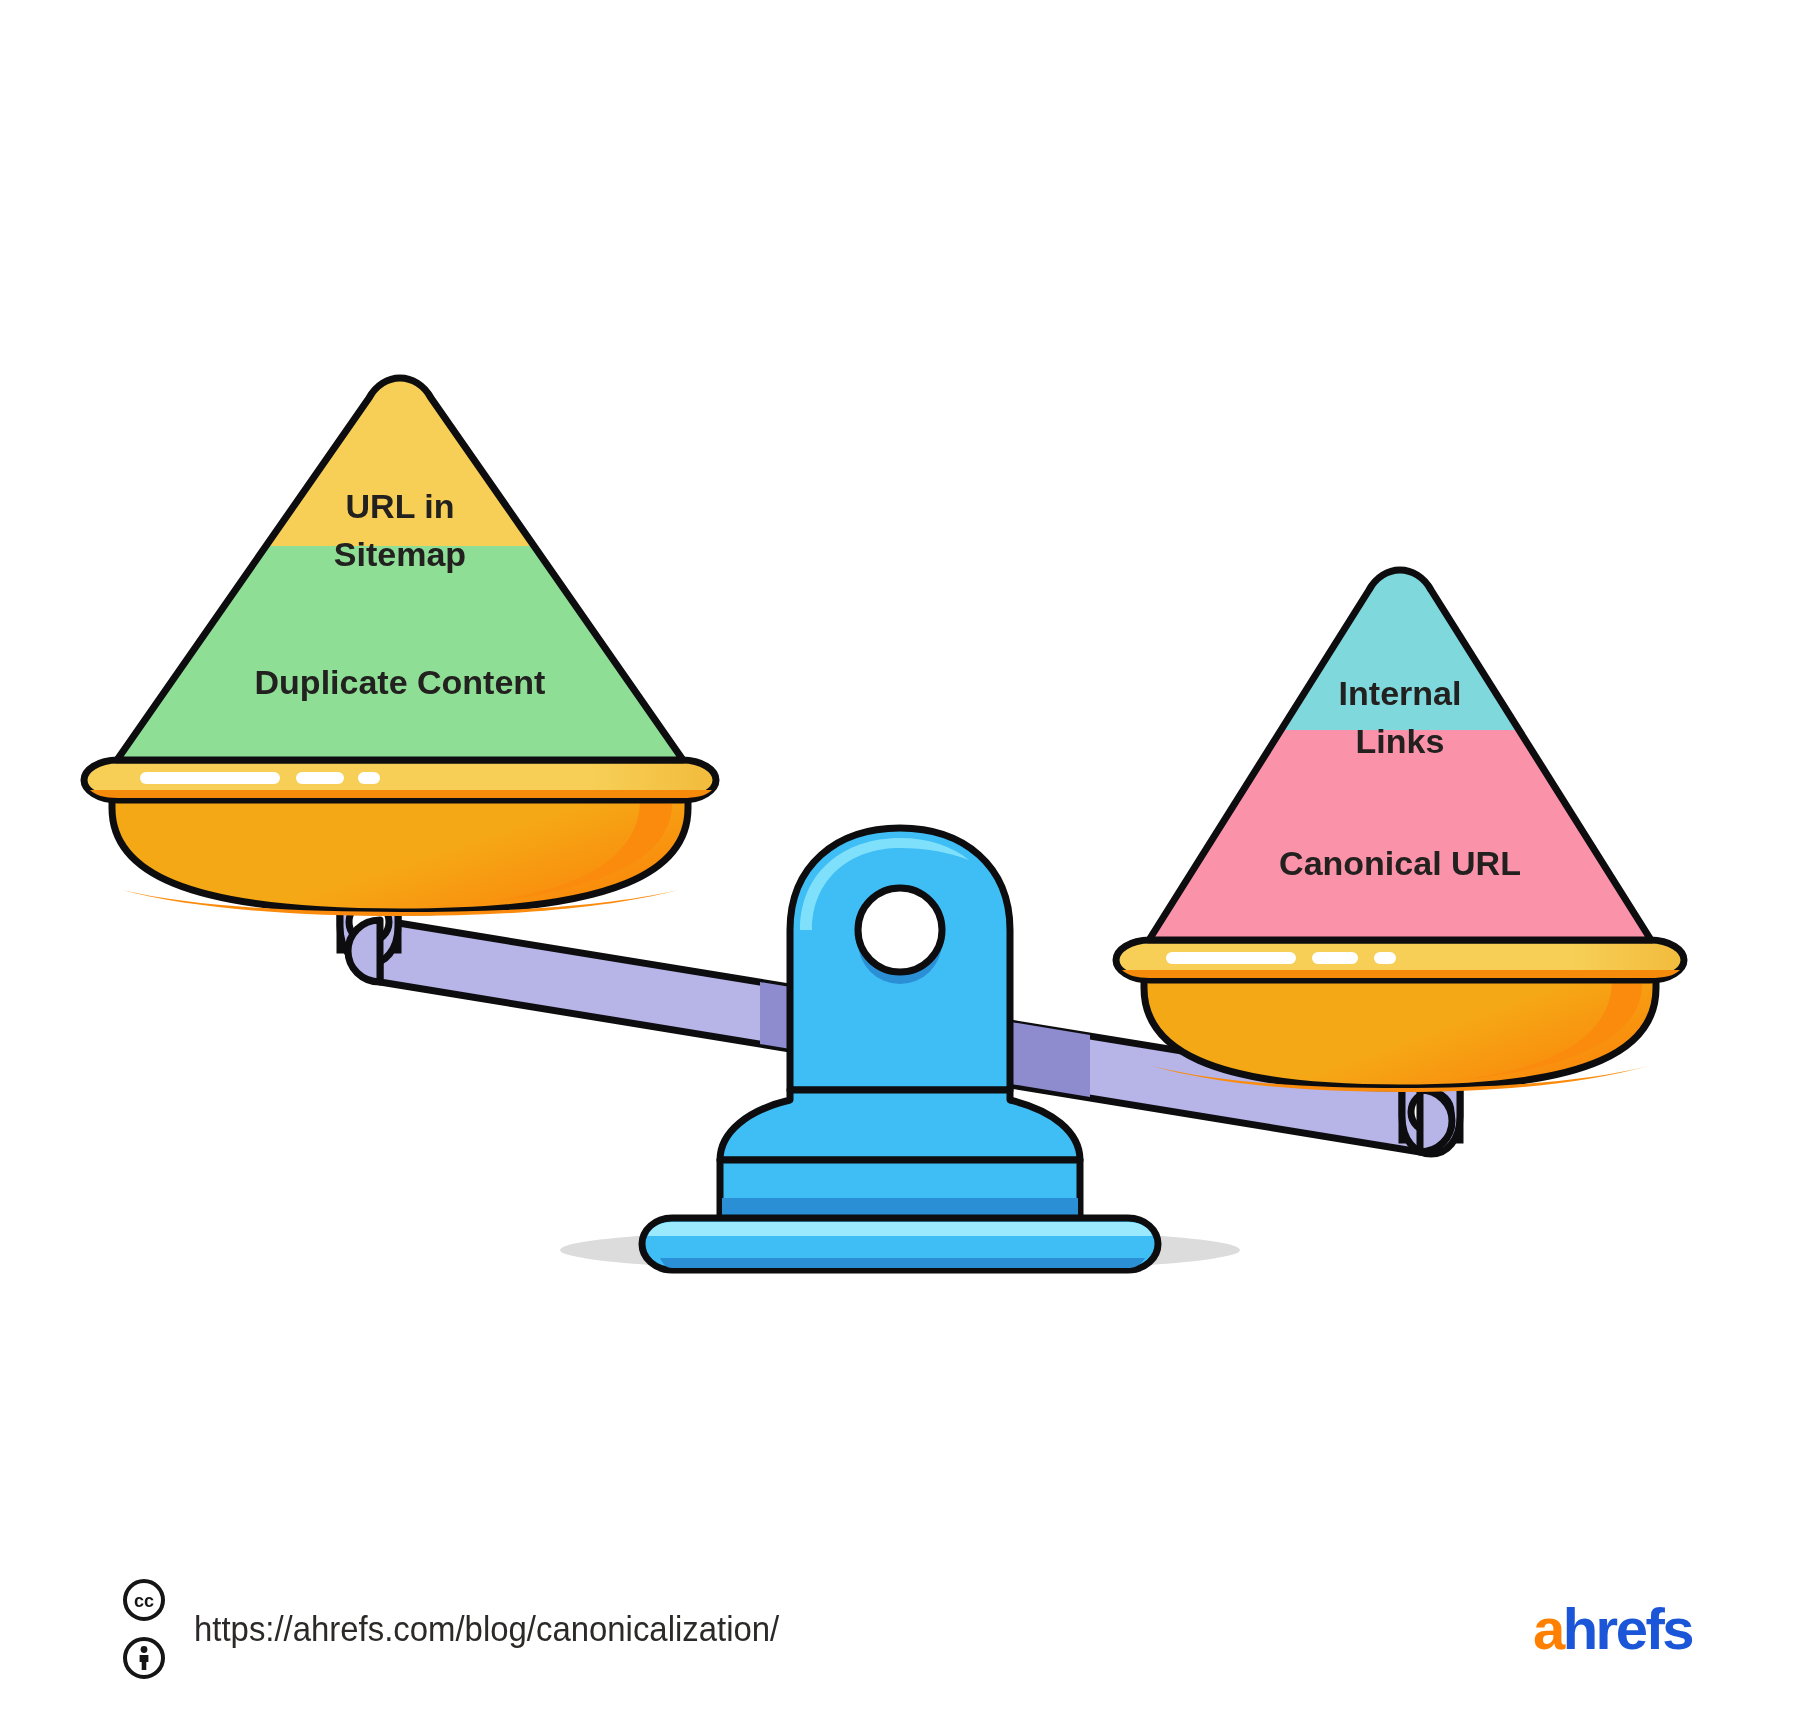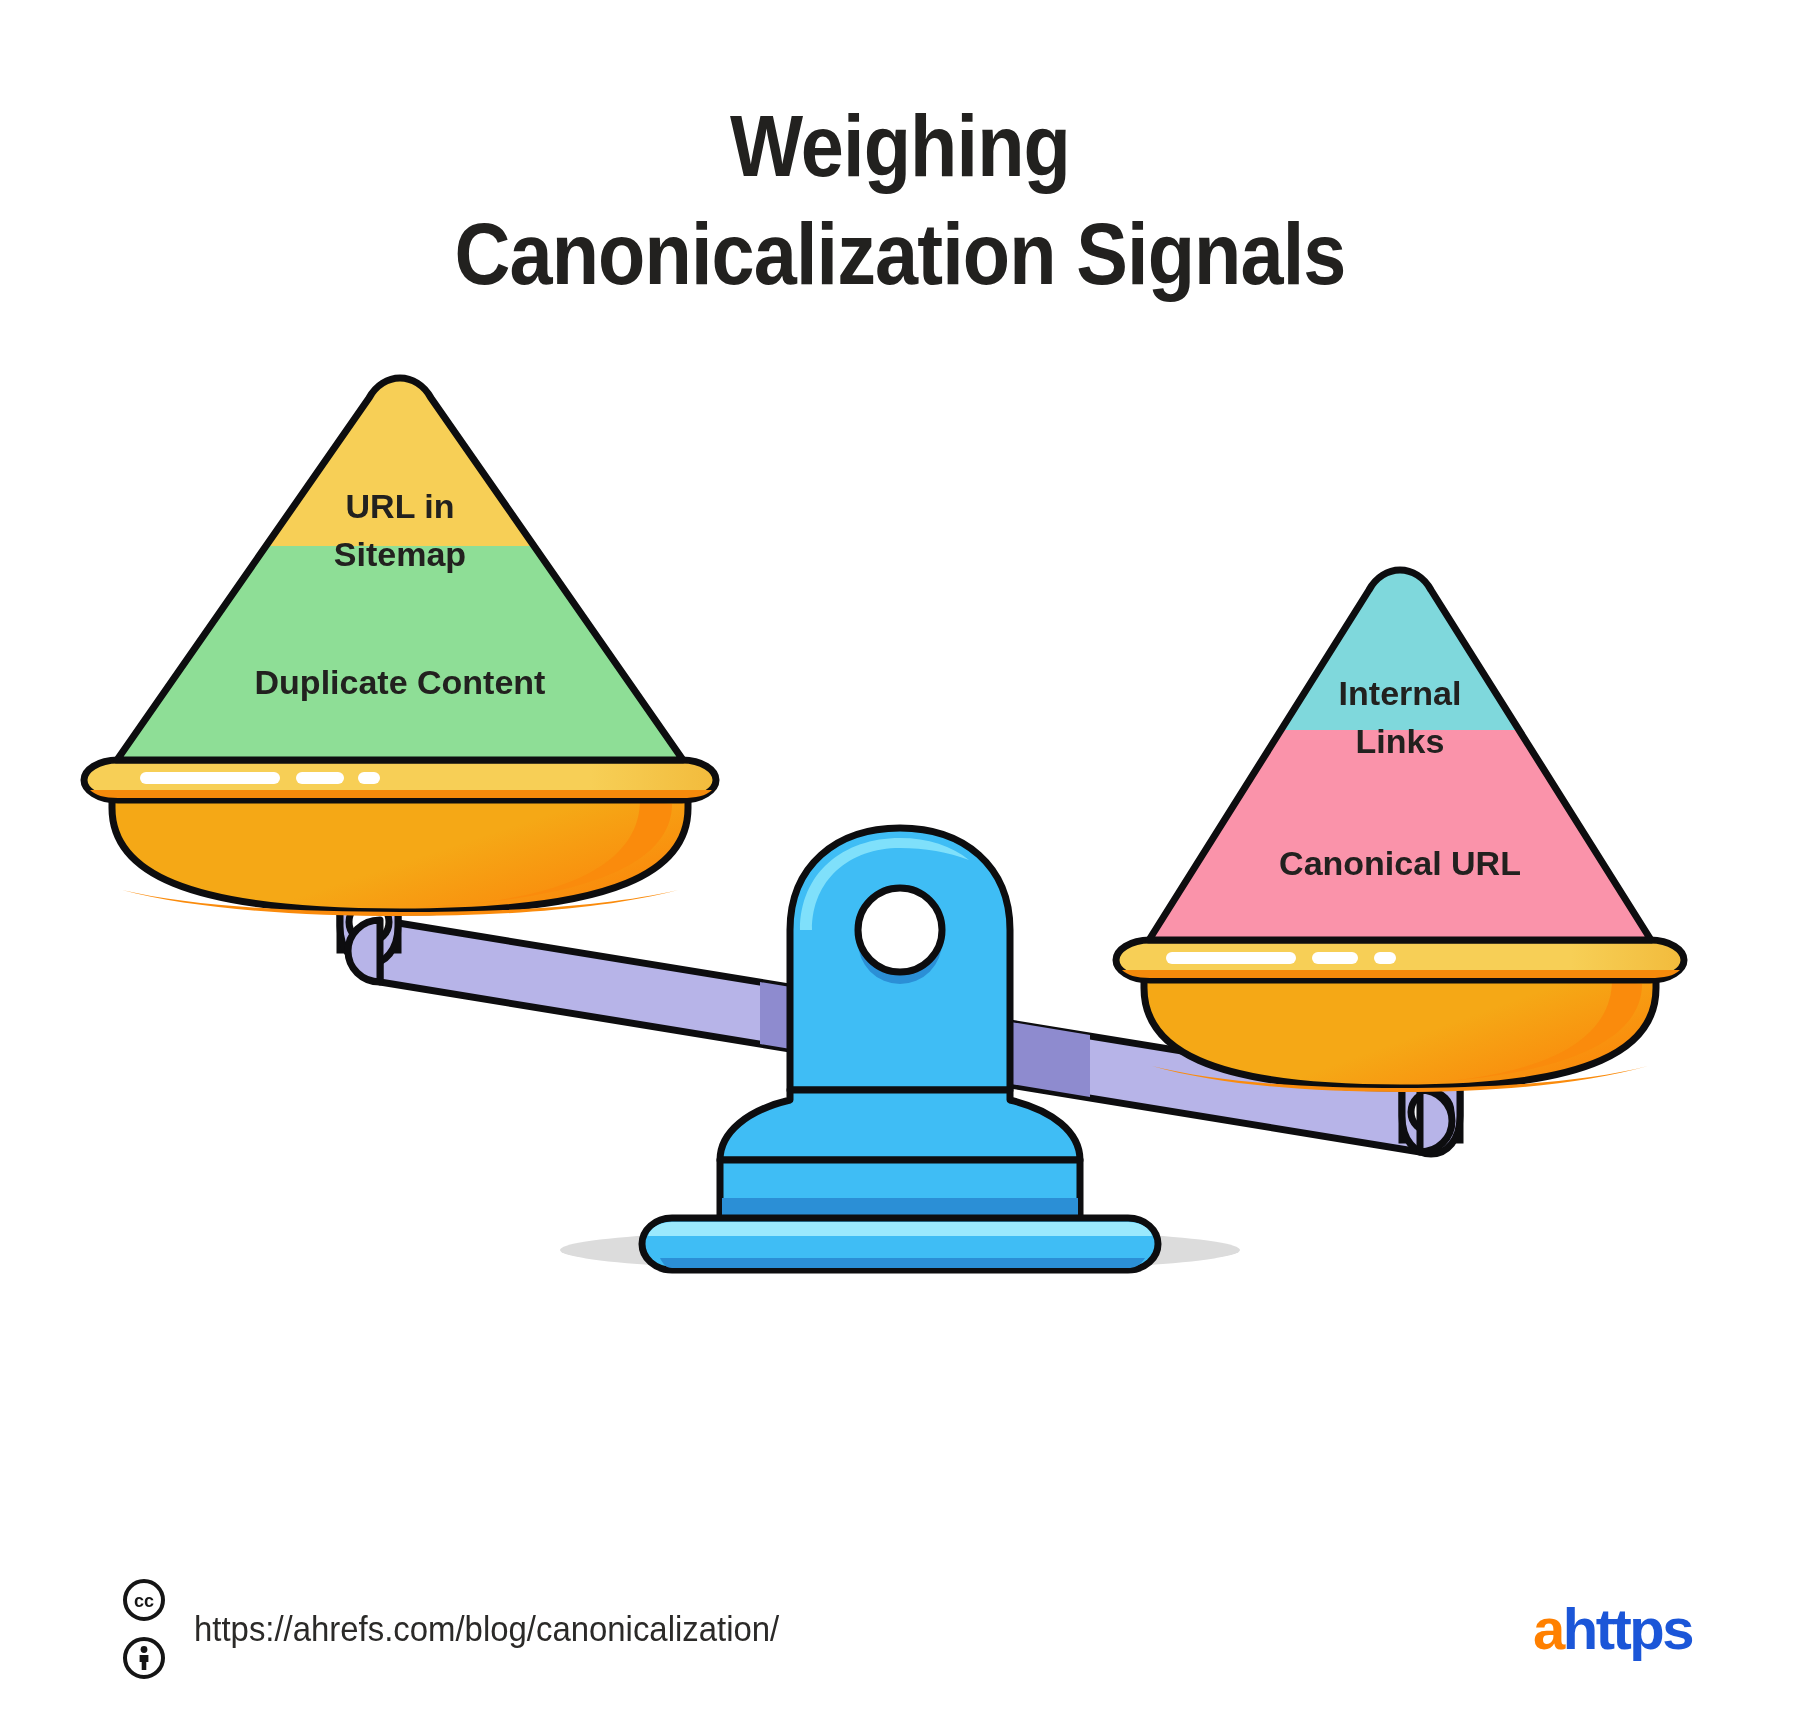--- a/index.html
+++ b/index.html
@@ -88,24 +88,20 @@
     white-space: nowrap;
   }
   #brand-logo .brand-a { color: #ff8000; }
   #brand-logo .brand-rest { color: #1b56d8; }
 </style>
 </head>
 <body>
 
 <div id="page">
 
-  <div id="title-block">
-    <div class="title-line">Weighing</div>
-    <div class="title-line">Canonicalization Signals</div>
-  </div>
 
   <div id="illustration">
     <svg width="1800" height="1060" viewBox="0 0 1800 1060" xmlns="http://www.w3.org/2000/svg">
       <defs>
 
         <clipPath id="clipLeftTri">
           <path d="M 400 48
                    C 412 48 424 55 431 68
                    L 683 430
                    L 117 430
@@ -300,17 +296,17 @@
       </svg>
 
       <svg class="lic-icon" width="44" height="44" viewBox="0 0 44 44">
         <circle cx="22" cy="22" r="19" fill="none" stroke="#151515" stroke-width="4"></circle>
         <circle cx="22" cy="13.5" r="3.4" fill="#151515"></circle>
         <path d="M 17.6 19 L 26.4 19 L 26.4 26 L 24.3 26 L 24.3 34 L 19.7 34 L 19.7 26 L 17.6 26 Z" fill="#151515"></path>
       </svg>
     </div>
     <div id="footer-url">https://ahrefs.com/blog/canonicalization/</div>
     <div id="brand-logo">
-      <span class="brand-a" style="color: rgb(255, 128, 0);">a</span><span class="brand-rest" style="color: rgb(27, 86, 216);">https</span>
+      <span class="brand-a" style="color: rgb(255, 128, 0);">a</span><span class="brand-rest" style="color: rgb(27, 86, 216);">hrefs</span>
     </div>
   </div>
 
 </div>
 
 </body></html>

